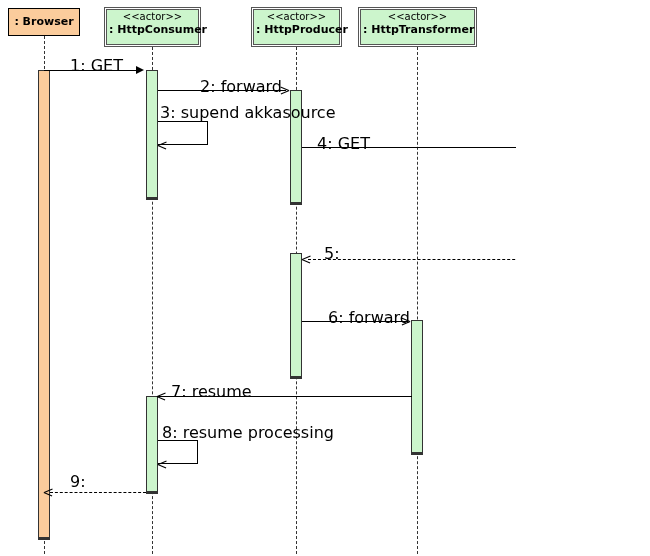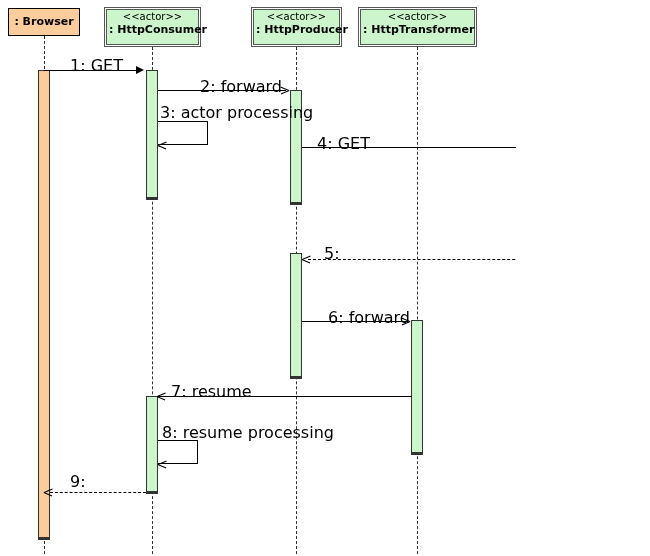--- a/index.html
+++ b/index.html
@@ -194,21 +194,21 @@
   <div class="msgline" style="left:44px; top:70px; width:96px;"></div>
   <div class="arrowhead right" style="left:136px; top:66px;"></div>
   <div class="msglabel" style="left:70px; top:58px;">1: GET</div>
 
   <div class="msgline" style="left:158px; top:90px; width:128px;"></div>
   <div class="arrowhead open-right" style="left:280px; top:86px;"></div>
   <div class="msglabel" style="left:200px; top:79px;">2: forward</div>
 
   <div class="selfloop" style="left:158px; top:121px; width:50px; height:24px;"></div>
   <div class="arrowhead open-left" style="left:158px; top:141px;"></div>
-  <div class="msglabel" style="left:160px; top:105px;">3: actor processing</div>
+  <div class="msglabel" style="left:160px; top:105px;">3: supend akkasource</div>
 
   <div class="msgline" style="left:302px; top:147px; width:256px;"></div>
   <div class="arrowhead open-right" style="left:551px; top:143px;"></div>
   <div class="msglabel" style="left:317px; top:136px;">4: GET</div>
 
   <div class="msgline dashed" style="left:308px; top:259px; width:252px;"></div>
   <div class="arrowhead open-left" style="left:302px; top:255px;"></div>
   <div class="msglabel" style="left:324px; top:246px;">5:</div>
 
   <div class="msgline" style="left:302px; top:321px; width:106px;"></div>

